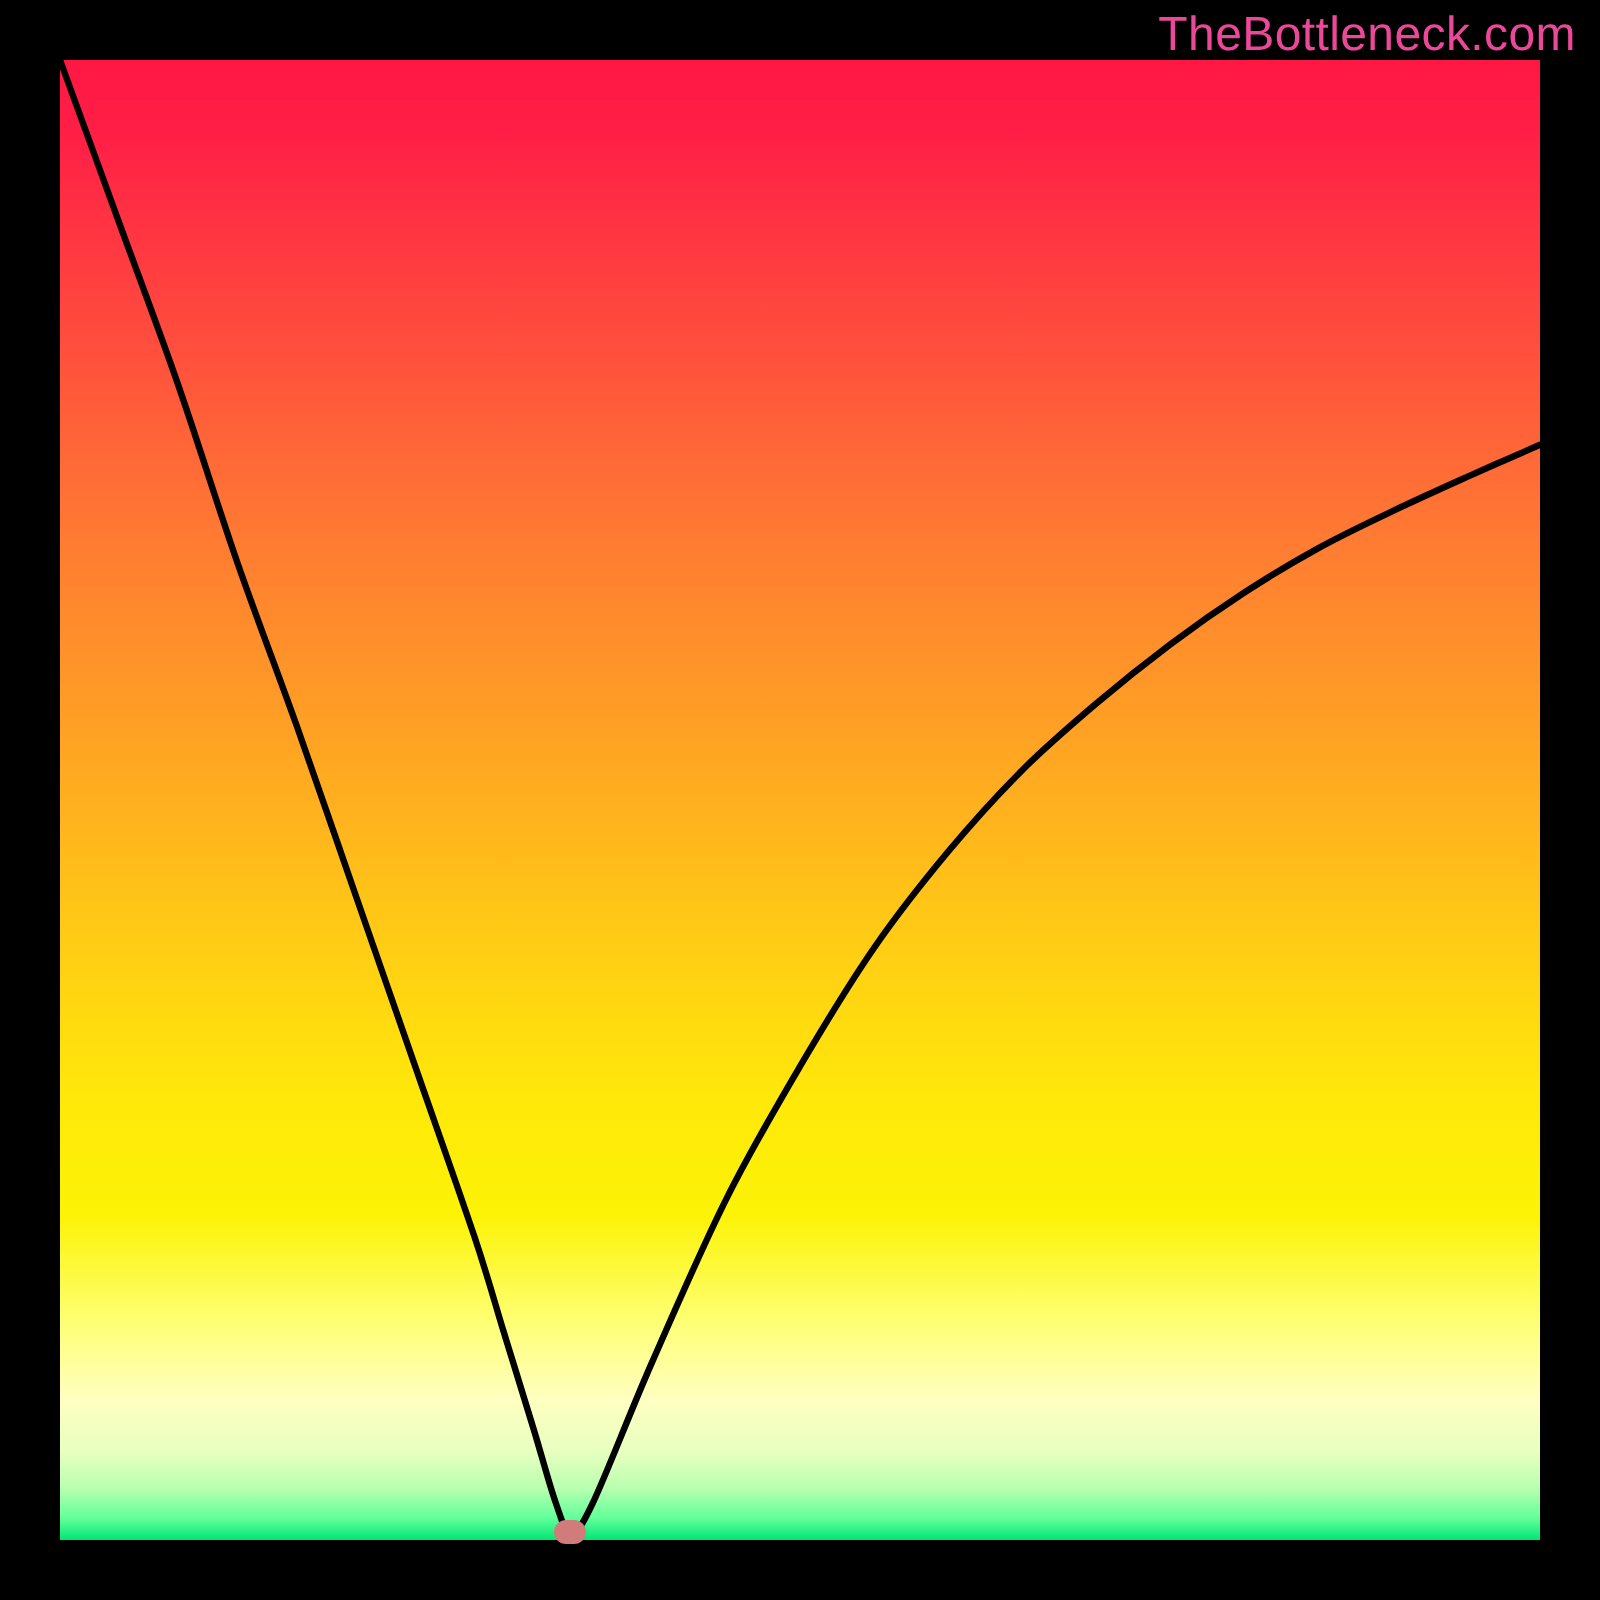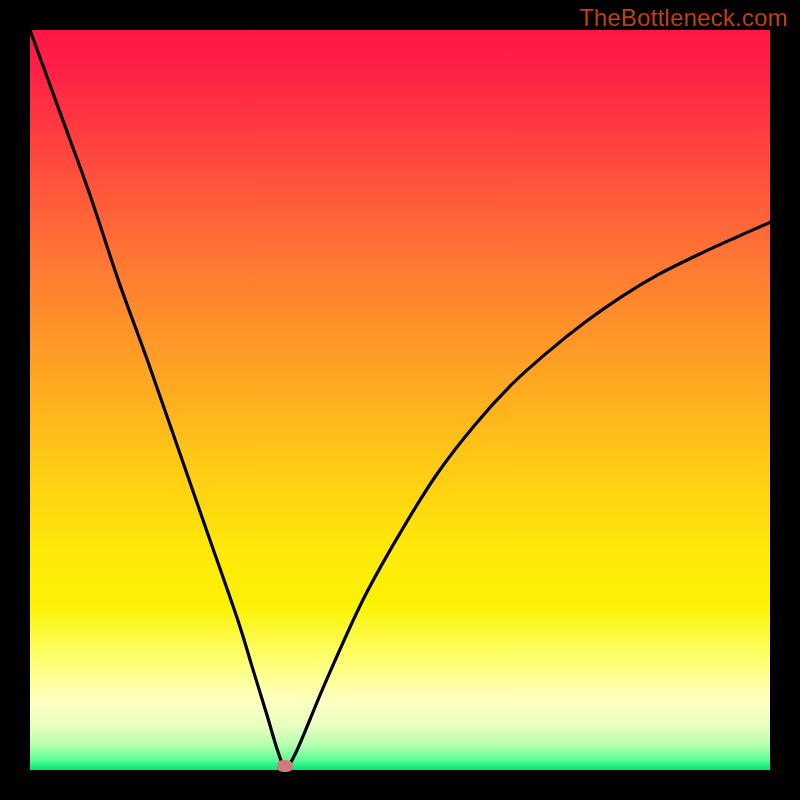--- a/index.html
+++ b/index.html
@@ -30,21 +30,21 @@
     height: 100%;
     overflow: visible;
   }
   .watermark {
     position: absolute;
     top: 4px;
     right: 12px;
     font-family: Arial, Helvetica, sans-serif;
     font-size: 24px;
     font-weight: 400;
-    color: #c2410c;
+    color: #ec4899;
     letter-spacing: 0.2px;
   }
   .marker {
     position: absolute;
     width: 16px;
     height: 12px;
     border-radius: 6px;
     transform: translate(-50%, -50%);
   }
 </style>

